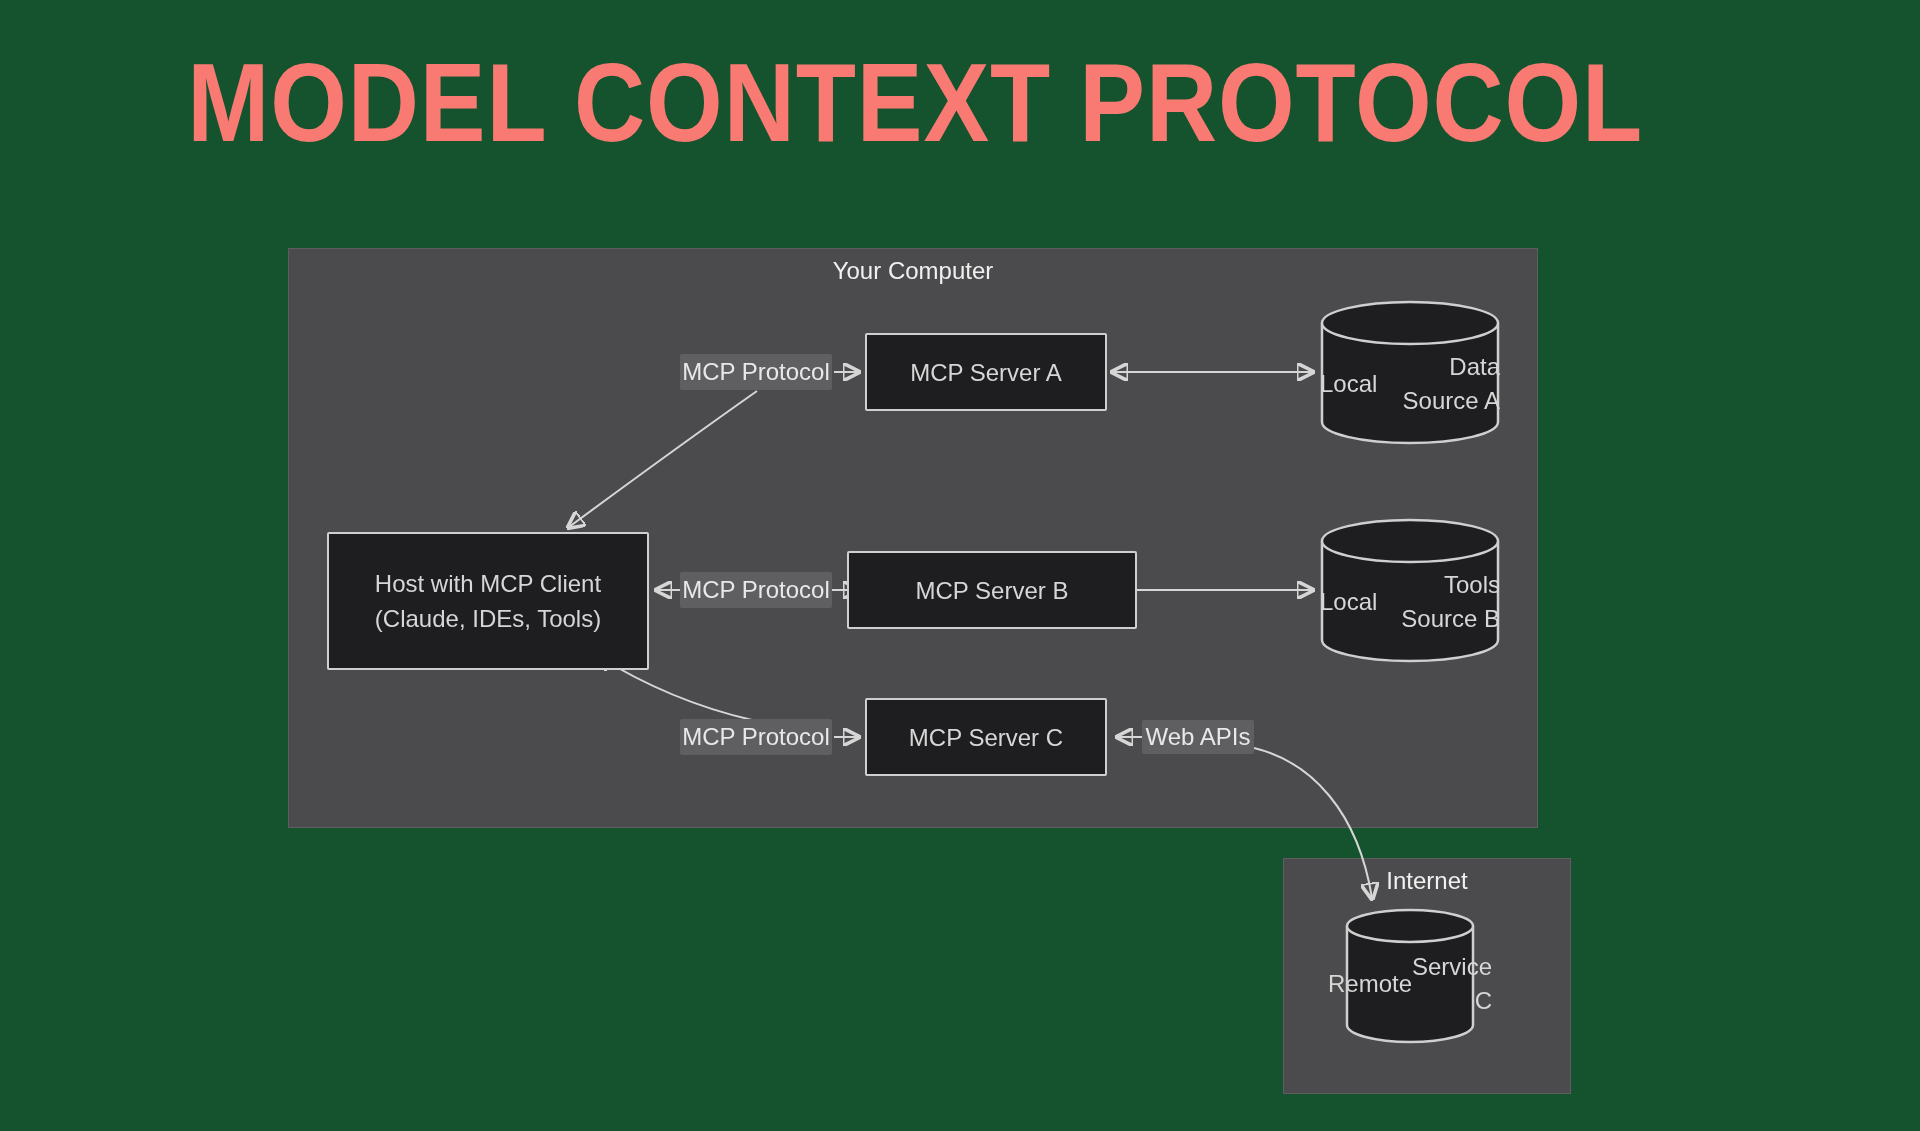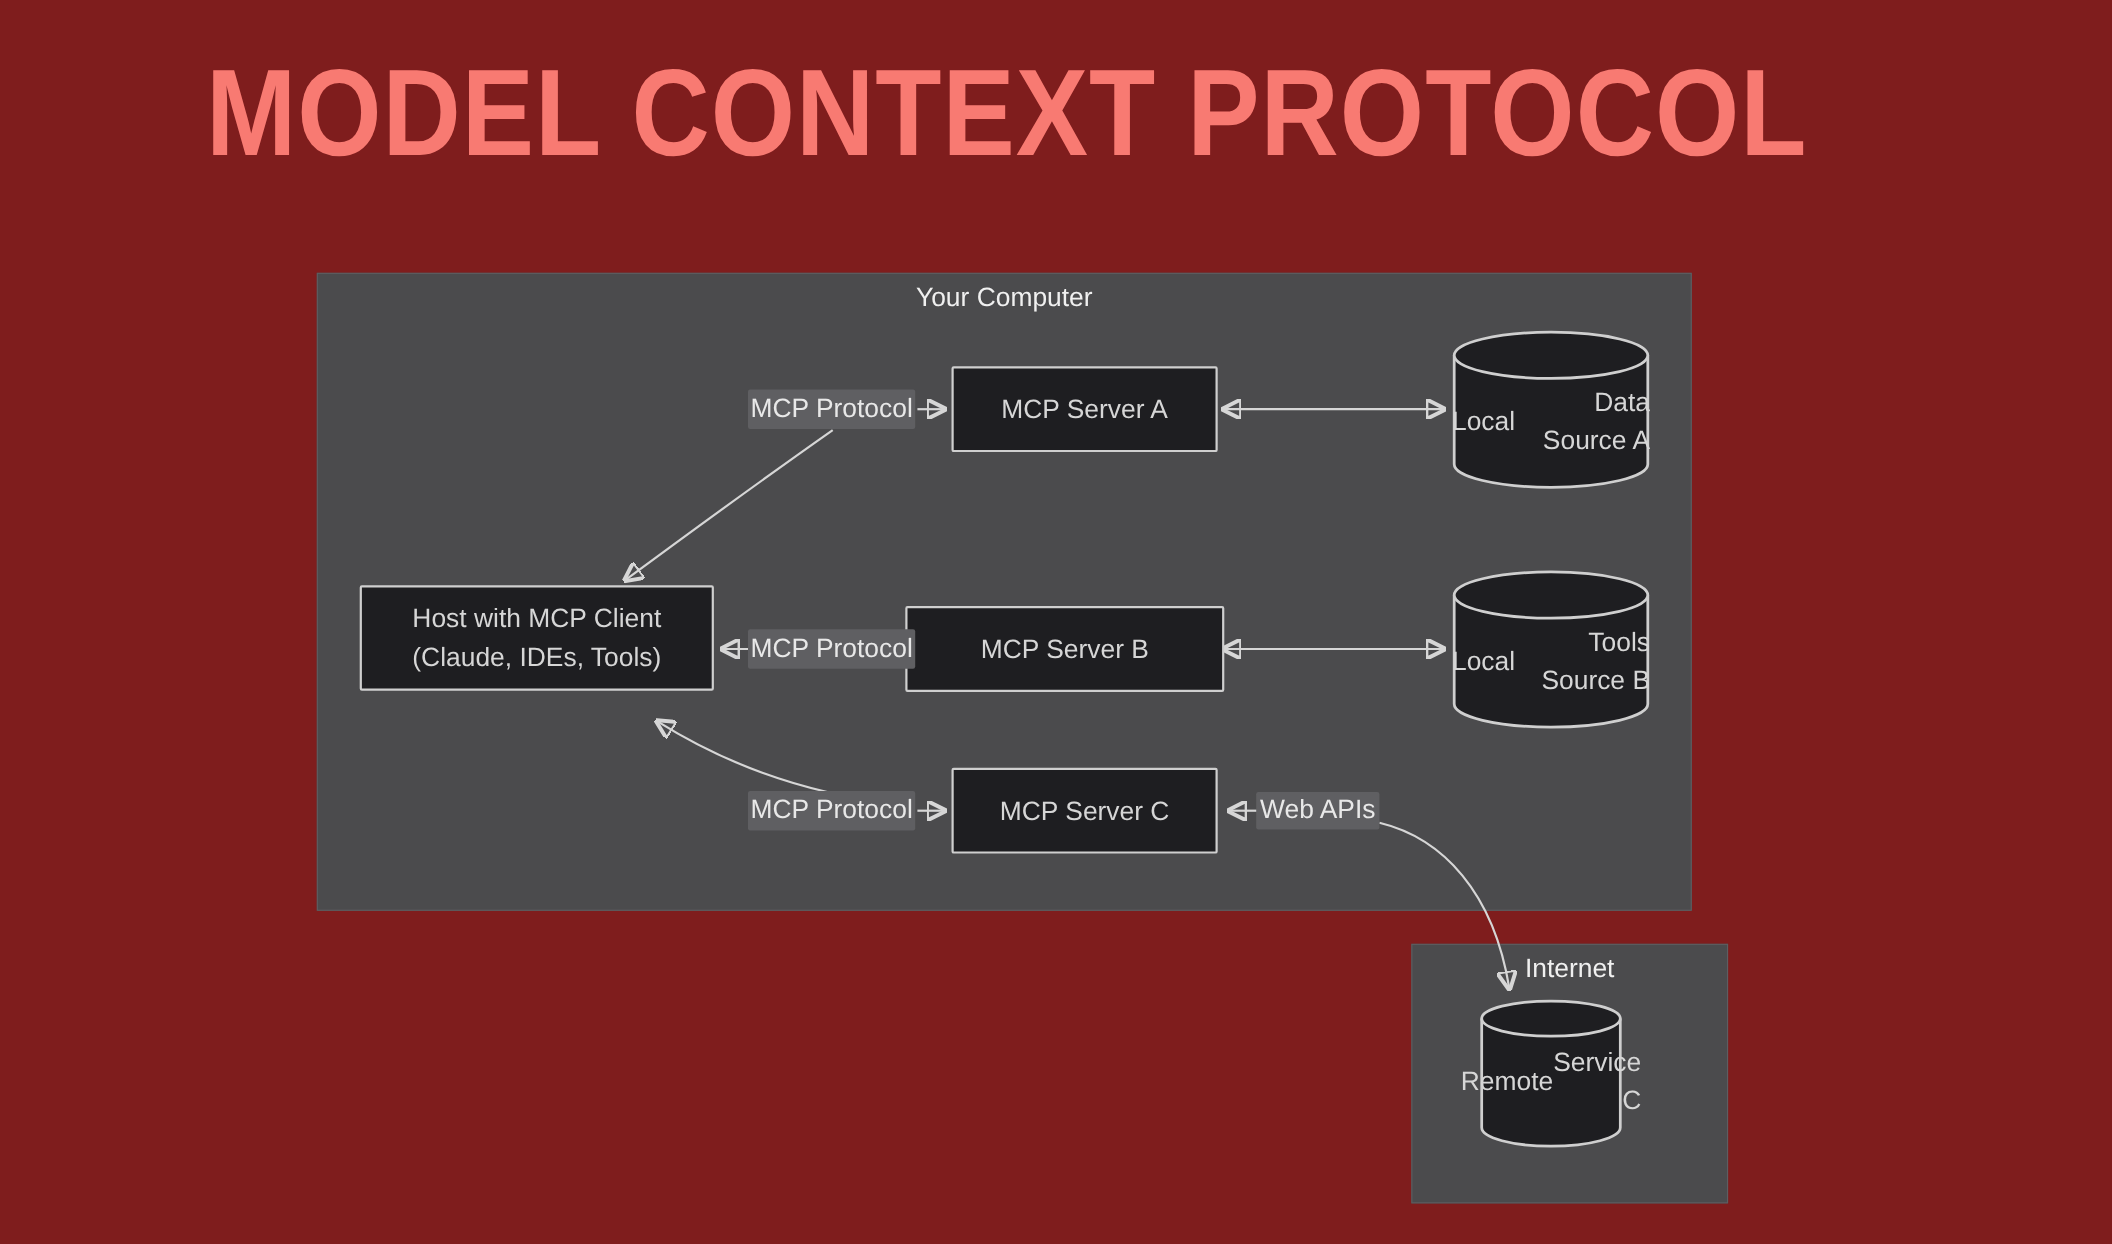--- a/index.html
+++ b/index.html
@@ -2,21 +2,21 @@
 <html><head>
 <meta charset="utf-8">
 <style>
   * { margin: 0; padding: 0; box-sizing: border-box; }
   html, body { background: #100E17; }
   body { font-family: "Liberation Sans", sans-serif; }
   .stage {
     position: relative;
     width: 1920px;
     height: 1131px;
-    background: #7f1d1d;
+    background: #14532d;
     overflow: hidden;
   }
   .title {
     position: absolute;
     left: 0;
     top: 44px;
     width: 1830px;
     text-align: center;
     line-height: 118px;
   }
@@ -124,29 +124,29 @@
     <path d="M 834 372 L 858 372" marker-end="url(#arr)"></path>
     <path d="M 657 590 L 858 590" marker-start="url(#arr)" marker-end="url(#arr)"></path>
     <path d="M 752 720 Q 670 701 598 656" marker-end="url(#arr)"></path>
     <path d="M 834 737 L 858 737" marker-end="url(#arr)"></path>
     <path d="M 1113 372 L 1312 372" marker-start="url(#arr)" marker-end="url(#arr)"></path>
     <path d="M 1113 590 L 1312 590" marker-start="url(#arr)" marker-end="url(#arr)"></path>
     <path d="M 1146 737 L 1118 737" marker-end="url(#arr)"></path>
     <path d="M 1254 748 C 1312 762 1358 812 1372 898" marker-end="url(#arr)"></path>
   </svg>
 
-  <div class="node" style="left:327px; top:532px; width:322px; height:96px;">
+  <div class="node" style="left:327px; top:532px; width:322px; height:138px;">
     <div>Host with MCP Client</div>
     <div>(Claude, IDEs, Tools)</div>
   </div>
 
   <div class="node" style="left:865px; top:333px; width:242px; height:78px;">
     <div>MCP Server A</div>
   </div>
-  <div class="node" style="left:823px; top:551px; width:290px; height:78px;">
+  <div class="node" style="left:847px; top:551px; width:290px; height:78px;">
     <div>MCP Server B</div>
   </div>
   <div class="node" style="left:865px; top:698px; width:242px; height:78px;">
     <div>MCP Server C</div>
   </div>
 
   <div class="pill" style="left:680px; top:354px; width:152px; height:36px;">MCP Protocol</div>
   <div class="pill" style="left:680px; top:572px; width:152px; height:36px;">MCP Protocol</div>
   <div class="pill" style="left:680px; top:719px; width:152px; height:36px;">MCP Protocol</div>
 

